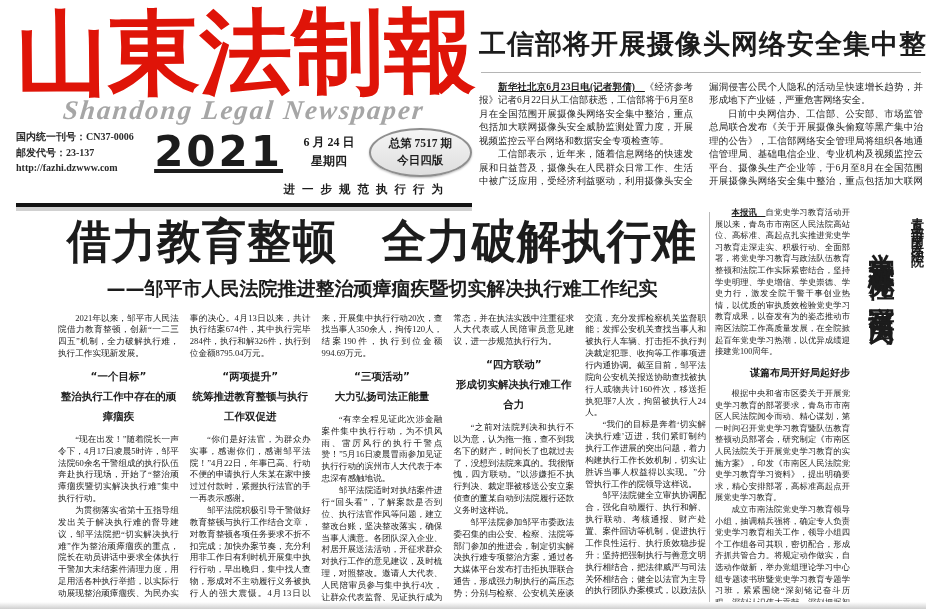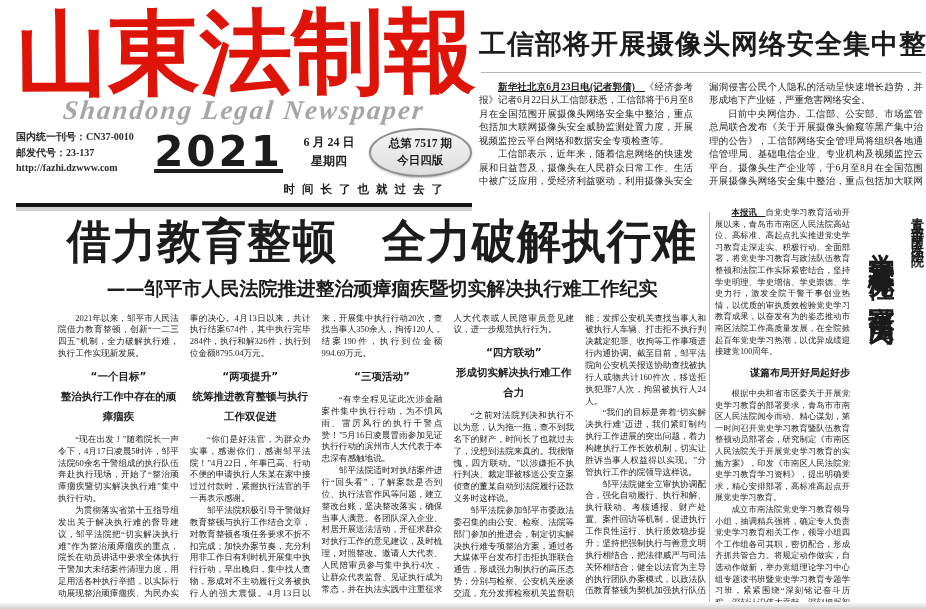--- a/index.html
+++ b/index.html
@@ -69,35 +69,35 @@
 </head>
 <body>
 
 <div id="page">
 
   <div class="masthead">
     <div class="mast-title">山東法制報</div>
     <div class="mast-en">Shandong Legal Newspaper</div>
     <div class="mast-row">
       <div class="mast-info">
-        <div>国内统一刊号：CN37-0010</div>
+        <div>国内统一刊号：CN37-0006</div>
         <div>邮发代号：23-137</div>
         <div>http://fazhi.dzwww.com</div>
       </div>
       <div class="mast-year">2021</div>
       <div class="mast-date">
         <div>6 月 24 日</div>
         <div>星期四</div>
       </div>
       <div class="mast-badge">
         <div>总第 7517 期</div>
         <div>今日四版</div>
       </div>
     </div>
-    <div class="mast-publisher">时间长了也就过去了</div>
+    <div class="mast-publisher">进一步规范执行行为</div>
   </div>
   <div class="mast-rule"></div>
 
   <div class="top-article">
     <div class="top-headline">工信部将开展摄像头网络安全集中整治</div>
     <div class="top-rule"></div>
     <div class="top-body">
         <p class="art-p"><b class="lead">新华社北京6月23日电(记者郭倩)　</b>《经济参考报》记者6月22日从工信部获悉，工信部将于6月至8月在全国范围开展摄像头网络安全集中整治，重点包括加大联网摄像头安全威胁监测处置力度，开展视频监控云平台网络和数据安全专项检查等。</p>
         <p class="art-p">工信部表示，近年来，随着信息网络的快速发展和日益普及，摄像头在人民群众日常工作、生活中被广泛应用，受经济利益驱动，利用摄像头安全漏洞侵害公民个人隐私的活动呈快速增长趋势，并形成地下产业链，严重危害网络安全。</p>
         <p class="art-p">日前中央网信办、工信部、公安部、市场监管总局联合发布《关于开展摄像头偷窥等黑产集中治理的公告》，工信部网络安全管理局将组织各地通信管理局、基础电信企业、专业机构及视频监控云平台、摄像头生产企业等，于6月至8月在全国范围开展摄像头网络安全集中整治，重点包括加大联网摄像头安全威胁监测处置力度，开展视频监控云平台网络和数据安全专项检查，规范摄像头生产企业产品安全漏洞管理等，以消除摄像头网络安全隐患，保障网络安全，维护公民在网络空间的合法权益。</p>
@@ -116,20 +116,21 @@
         <p class="art-p">“现在出发！”随着院长一声令下，4月17日凌晨5时许，邹平法院60余名干警组成的执行队伍奔赴执行现场，开始了“整治顽瘴痼疾暨切实解决执行难”集中执行行动。</p>
         <p class="art-p">为贯彻落实省第十五指导组发出关于解决执行难的督导建议，邹平法院把“切实解决执行难”作为整治顽瘴痼疾的重点，院长在动员讲话中要求全体执行干警加大未结案件清理力度，用足用活各种执行举措，以实际行动展现整治顽瘴痼疾、为民办实事的决心。4月13日以来，共计执行结案674件，其中执行完毕284件，执行和解326件，执行到位金额8795.04万元。</p>
         <div class="subhead2">
           <div>“两项提升”</div>
           <div>统筹推进教育整顿与执行工作双促进</div>
         </div>
         <p class="art-p">“你们是好法官，为群众办实事，感谢你们，感谢邹平法院！”4月22日，年事已高、行动不便的申请执行人朱某在家中接过过付款时，紧握执行法官的手一再表示感谢。</p>
         <p class="art-p">邹平法院积极引导干警做好教育整顿与执行工作结合文章，对教育整顿各项任务要求不折不扣完成；加快办案节奏，充分利用非工作日有利时机开展集中执行行动，早出晚归，集中找人查物，形成对不主动履行义务被执行人的强大震慑。4月13日以来，开展集中执行行动20次，查找当事人350余人，拘传120人，结案190件，执行到位金额994.69万元。</p>
         <div class="subhead2">
           <div>“三项活动”</div>
+          <div>大力弘扬司法正能量</div>
         </div>
         <p class="art-p">“有幸全程见证此次涉金融案件集中执行行动，为不惧风雨、雷厉风行的执行干警点赞！”5月16日凌晨冒雨参加见证执行行动的滨州市人大代表于本忠深有感触地说。</p>
         <p class="art-p">邹平法院适时对执结案件进行“回头看”，了解案款是否到位、执行法官作风等问题，建立整改台账，坚决整改落实，确保当事人满意。各团队深入企业、村居开展送法活动，开征求群众对执行工作的意见建议，及时梳理，对照整改。邀请人大代表、人民陪审员参与集中执行4次，让群众代表监督、见证执行成为常态，并在执法实践中注重征求人大代表或人民陪审员意见建议，进一步规范执行行为。</p>
         <div class="subhead2">
           <div>“四方联动”</div>
           <div>形成切实解决执行难工作合力</div>
         </div>
         <p class="art-p">“之前对法院判决和执行不以为意，认为拖一拖，查不到我名下的财产，时间长了也就过去了，没想到法院来真的。我很惭愧，四方联动。”以涉嫌拒不执行判决、裁定罪被移送公安立案侦查的董某自动到法院履行还款义务时这样说。</p>
         <p class="art-p">邹平法院参加邹平市委政法委召集的由公安、检察、法院等部门参加的推进会，制定切实解决执行难专项整治方案，通过各大媒体平台发布打击拒执罪联合通告，形成强力制执行的高压态势；分别与检察、公安机关座谈交流，充分发挥检察机关监督职能；发挥公安机关查找当事人和被执行人车辆、打击拒不执行判决裁定犯罪、收拘等工作事项进行内通协调。截至目前，邹平法院向公安机关报送协助查找被执行人或物共计160件次，移送拒执犯罪7人次，拘留被执行人24人。</p>
         <p class="art-p">“我们的目标是奔着‘切实解决执行难’迈进，我们紧盯制约执行工作进展的突出问题，着力构建执行工作长效机制，切实让胜诉当事人权益得以实现。”分管执行工作的院领导这样说。</p>

